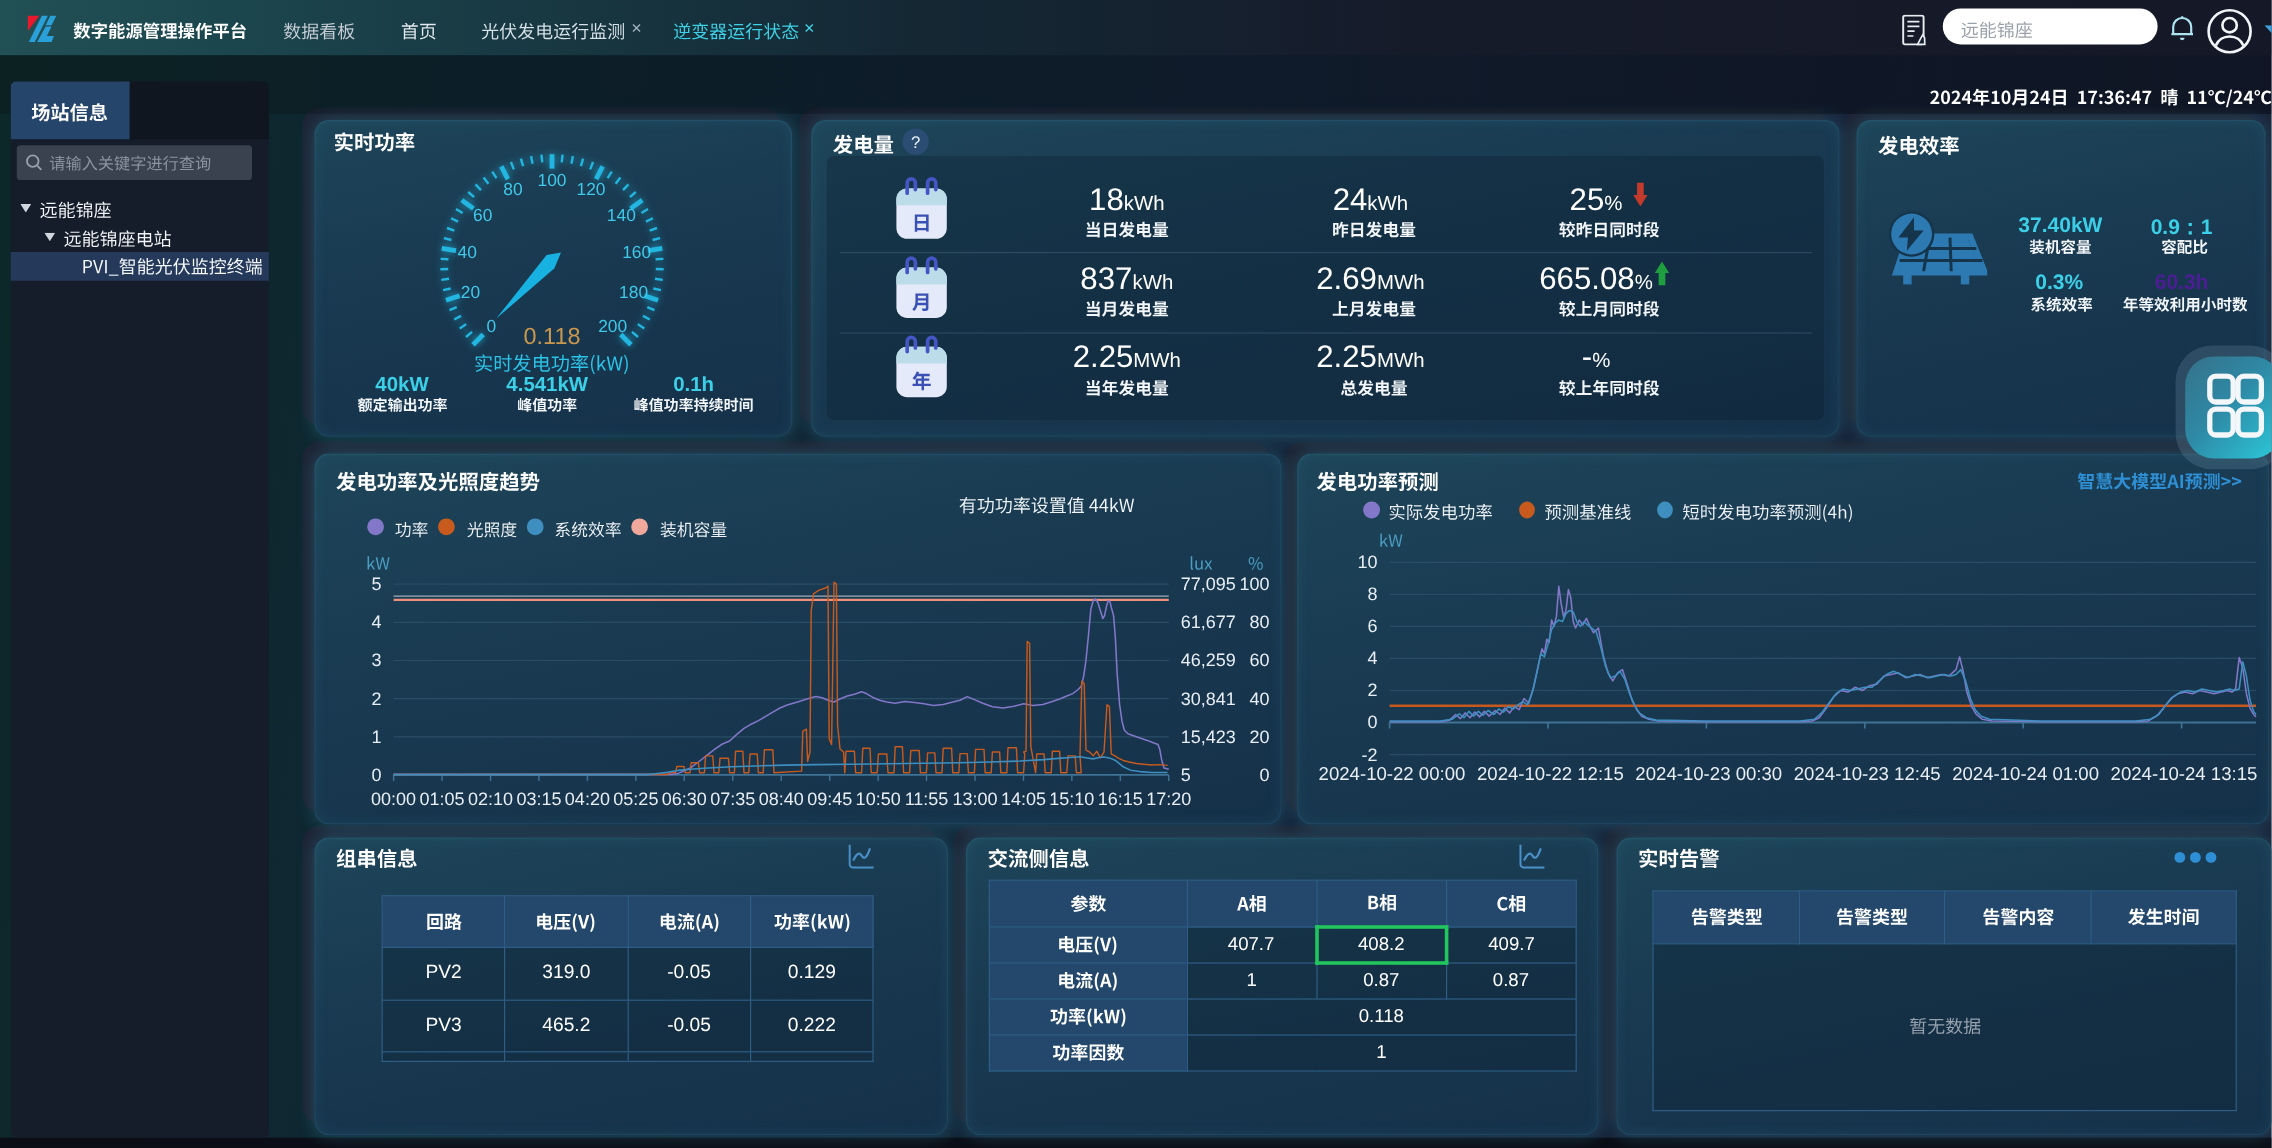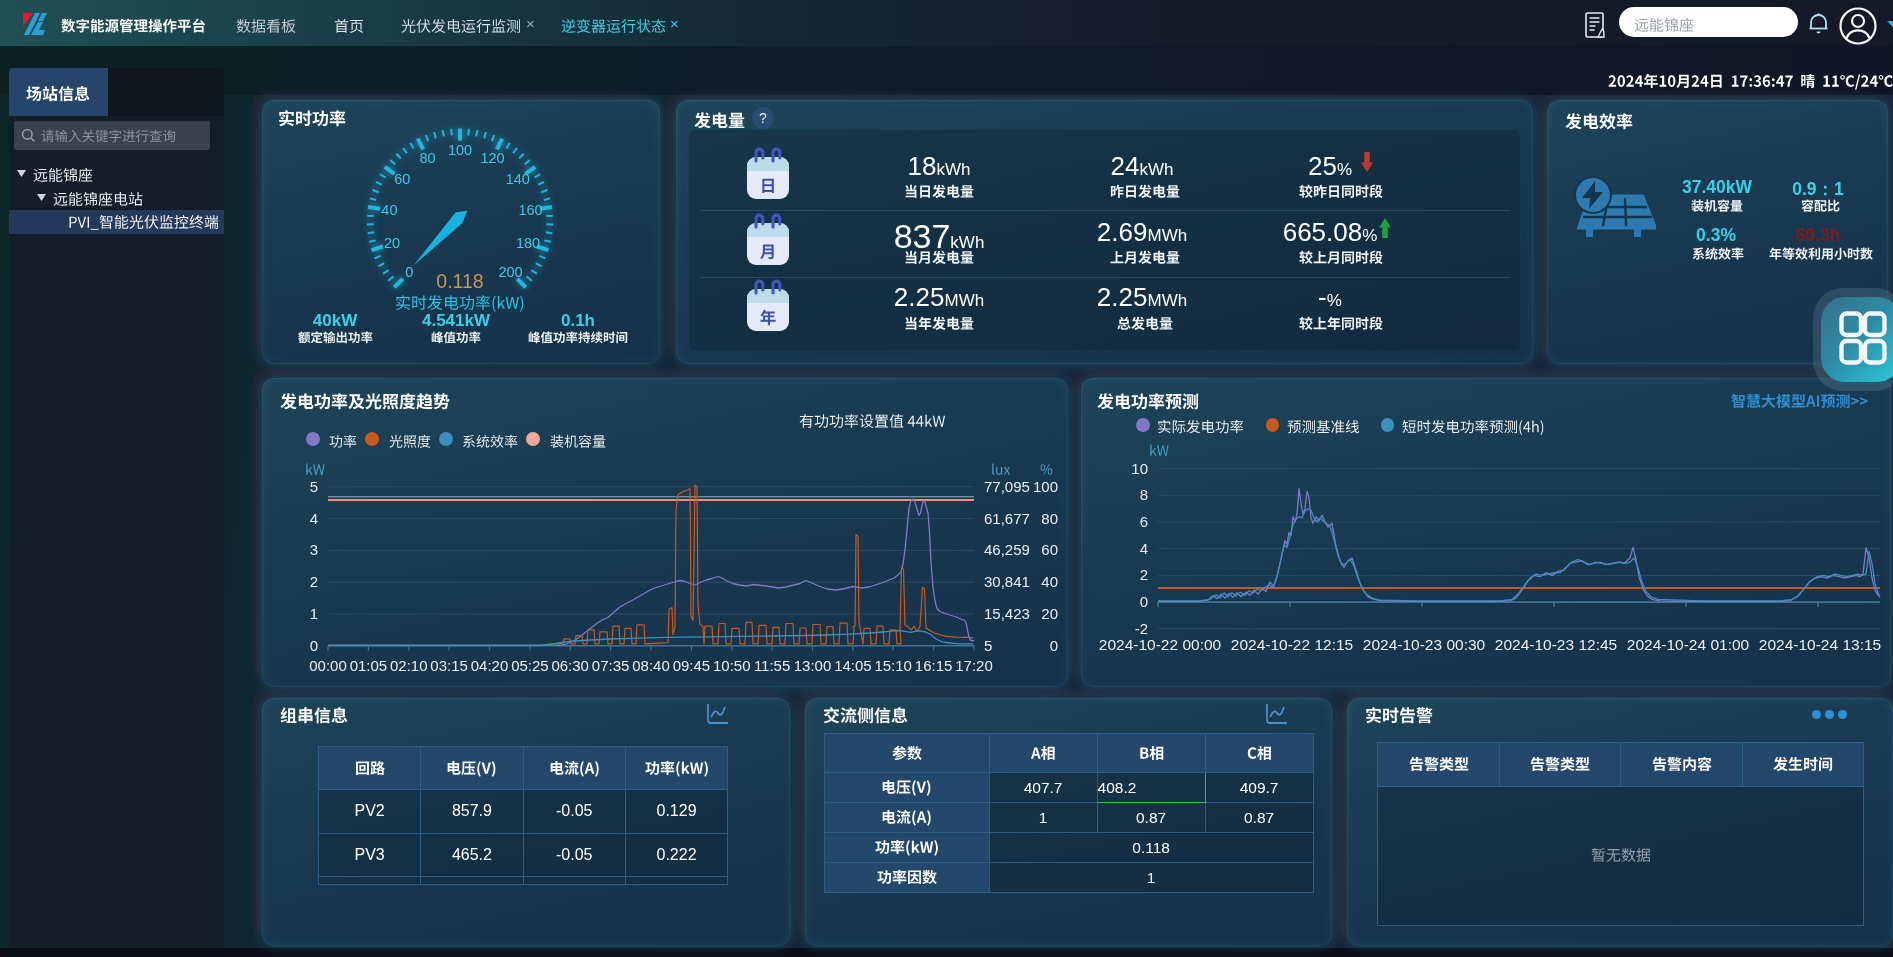--- a/index.html
+++ b/index.html
@@ -456,21 +456,21 @@
         <use href="#gB65E5" transform="matrix(0.0140,0,0,-0.0140,28.00,14.63)"></use>
         <use href="#gB540C" transform="matrix(0.0140,0,0,-0.0140,42.00,14.63)"></use>
         <use href="#gB65F6" transform="matrix(0.0140,0,0,-0.0140,56.00,14.63)"></use>
         <use href="#gB6BB5" transform="matrix(0.0140,0,0,-0.0140,70.00,14.63)"></use>
       </g>
     </svg>
   </div>
 <svg style="position:absolute;left:1361px;top:152px" width="12" height="20" viewBox="0 0 12 20">
     <path d="M6 20 L0 10.5 h3.2 V0 h5.6 V10.5 H12 Z" fill="#c23a2b"></path>
   </svg>
-<div style="position:absolute;left:939.0px;top:216.5px;transform:translateX(-50%);white-space:nowrap;color:#ffffff;font-family:&quot;Liberation Sans&quot;"><span style="font-size:34px">837</span><span style="font-size:17px">kWh</span></div>
+<div style="position:absolute;left:939.0px;top:216.5px;transform:translateX(-50%);white-space:nowrap;color:#ffffff;font-family:&quot;Liberation Sans&quot;"><span style="font-size:26px">837</span><span style="font-size:17px">kWh</span></div>
 <div style="position:absolute;left:904.0px;top:247.5px">
     <svg class="tx" width="70" height="19" style="overflow:visible">
       <g fill="#f2f6f9">
         <use href="#gB5F53" transform="matrix(0.0140,0,0,-0.0140,0.00,14.63)"></use>
         <use href="#gB6708" transform="matrix(0.0140,0,0,-0.0140,14.00,14.63)"></use>
         <use href="#gB53D1" transform="matrix(0.0140,0,0,-0.0140,28.00,14.63)"></use>
         <use href="#gB7535" transform="matrix(0.0140,0,0,-0.0140,42.00,14.63)"></use>
         <use href="#gB91CF" transform="matrix(0.0140,0,0,-0.0140,56.00,14.63)"></use>
       </g>
     </svg>
@@ -589,21 +589,21 @@
 <div style="position:absolute;left:1692.0px;top:245.0px">
     <svg class="tx" width="52" height="18" style="overflow:visible">
       <g fill="#f2f6f9">
         <use href="#gB7CFB" transform="matrix(0.0130,0,0,-0.0130,0.00,13.58)"></use>
         <use href="#gB7EDF" transform="matrix(0.0130,0,0,-0.0130,13.00,13.58)"></use>
         <use href="#gB6548" transform="matrix(0.0130,0,0,-0.0130,26.00,13.58)"></use>
         <use href="#gB7387" transform="matrix(0.0130,0,0,-0.0130,39.00,13.58)"></use>
       </g>
     </svg>
   </div>
-<div style="position:absolute;top:225.0px;font:bold 17.5px 'Liberation Sans', sans-serif;color:#7f1d1d;white-space:nowrap;left:1818.0px;transform:translateX(-50%);">60.3h</div>
+<div style="position:absolute;top:225.0px;font:bold 17.5px 'Liberation Sans', sans-serif;color:#4c1d95;white-space:nowrap;left:1818.0px;transform:translateX(-50%);">60.3h</div>
 <div style="position:absolute;left:1769.0px;top:245.0px">
     <svg class="tx" width="104" height="18" style="overflow:visible">
       <g fill="#f2f6f9">
         <use href="#gB5E74" transform="matrix(0.0130,0,0,-0.0130,0.00,13.58)"></use>
         <use href="#gB7B49" transform="matrix(0.0130,0,0,-0.0130,13.00,13.58)"></use>
         <use href="#gB6548" transform="matrix(0.0130,0,0,-0.0130,26.00,13.58)"></use>
         <use href="#gB5229" transform="matrix(0.0130,0,0,-0.0130,39.00,13.58)"></use>
         <use href="#gB7528" transform="matrix(0.0130,0,0,-0.0130,52.00,13.58)"></use>
         <use href="#gB5C0F" transform="matrix(0.0130,0,0,-0.0130,65.00,13.58)"></use>
         <use href="#gB65F6" transform="matrix(0.0130,0,0,-0.0130,78.00,13.58)"></use>
@@ -968,21 +968,21 @@
                 </g>
               </svg>
             </div>
           </td>
         </tr>
         <tr style="height:43.5px">
           <td colspan="1" style="border:1px solid #2e5d86;background:rgba(13,34,53,.35);text-align:center;vertical-align:middle;padding:0">
             <div style="font:400 16.0px &quot;Liberation Sans&quot;;color:#fff">PV2</div>
           </td>
           <td colspan="1" style="border:1px solid #2e5d86;background:rgba(13,34,53,.35);text-align:center;vertical-align:middle;padding:0">
-            <div style="font:400 16.0px &quot;Liberation Sans&quot;;color:#fff">857.9</div>
+            <div style="font:400 16.0px &quot;Liberation Sans&quot;;color:#fff">319.0</div>
           </td>
           <td colspan="1" style="border:1px solid #2e5d86;background:rgba(13,34,53,.35);text-align:center;vertical-align:middle;padding:0">
             <div style="font:400 16.0px &quot;Liberation Sans&quot;;color:#fff">-0.05</div>
           </td>
           <td colspan="1" style="border:1px solid #2e5d86;background:rgba(13,34,53,.35);text-align:center;vertical-align:middle;padding:0">
             <div style="font:400 16.0px &quot;Liberation Sans&quot;;color:#fff">0.129</div>
           </td>
         </tr>
         <tr style="height:43.5px">
           <td colspan="1" style="border:1px solid #2e5d86;background:rgba(13,34,53,.35);text-align:center;vertical-align:middle;padding:0">
@@ -1083,21 +1083,21 @@
                   <use href="#gB28" transform="matrix(0.0150,0,0,-0.0150,30.00,15.67)"></use>
                   <use href="#gB56" transform="matrix(0.0150,0,0,-0.0150,35.67,15.67)"></use>
                   <use href="#gB29" transform="matrix(0.0150,0,0,-0.0150,44.95,15.67)"></use>
                 </g>
               </svg>
             </div>
           </td>
           <td colspan="1" style="border:1px solid #2e5d86;background:rgba(13,34,53,.35);text-align:center;vertical-align:middle;padding:0">
             <div style="font:400 15.5px &quot;Liberation Sans&quot;;color:#fff">407.7</div>
           </td>
-          <td colspan="1" style="border:1px solid #22c55e;background:rgba(13,34,53,.35);vertical-align:middle;padding:0">
+          <td colspan="1" style="border:3px solid #22c55e;background:rgba(13,34,53,.35);text-align:center;vertical-align:middle;padding:0">
             <div style="font:400 15.5px &quot;Liberation Sans&quot;;color:#fff">408.2</div>
           </td>
           <td colspan="1" style="border:1px solid #2e5d86;background:rgba(13,34,53,.35);text-align:center;vertical-align:middle;padding:0">
             <div style="font:400 15.5px &quot;Liberation Sans&quot;;color:#fff">409.7</div>
           </td>
         </tr>
         <tr style="height:30.0px">
           <td colspan="1" style="border:1px solid #2e5d86;background:#24486b;text-align:center;vertical-align:middle;padding:0">
             <div style="display:flex;justify-content:center">
               <svg class="tx" width="51" height="21" style="overflow:visible">

